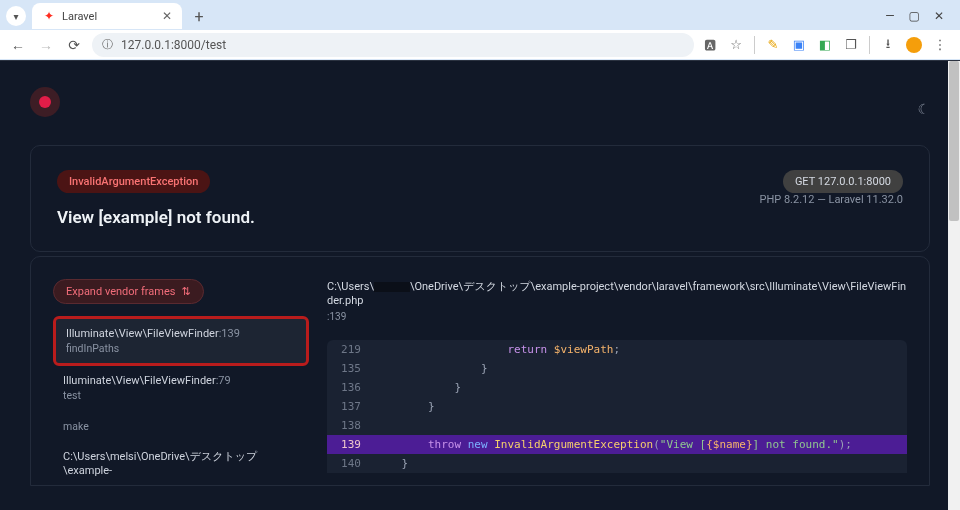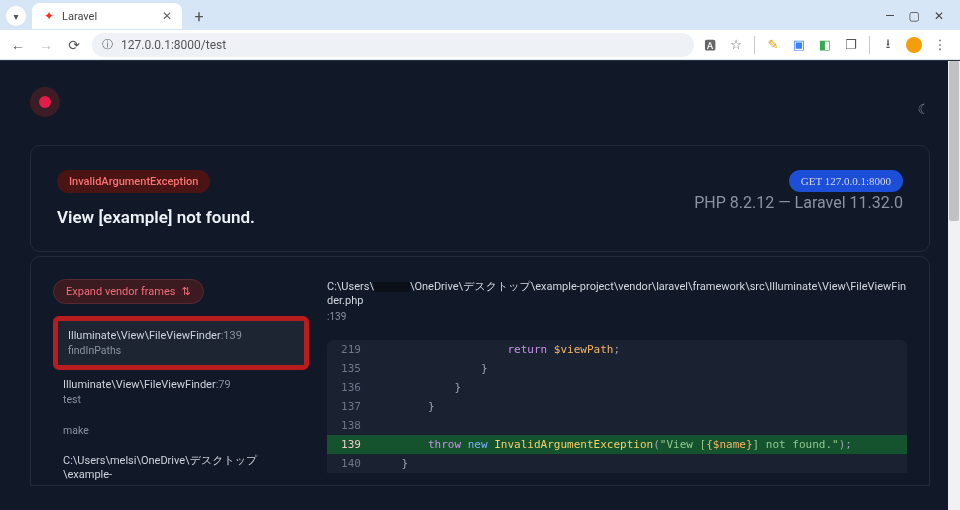--- a/index.html
+++ b/index.html
@@ -87,25 +87,25 @@
     padding:24px 26px;
   }
   .panel-top { display:flex; align-items:flex-start; }
   .exc-pill {
     display:inline-block;
     background:#4b1414; color:#f97373;
     border-radius:14px; padding:5px 12px; font-size:11px; font-weight:500;
   }
   .req-pill {
     margin-left:auto;
-    background:#1d4ed8; color:#d4d9e2;
-    border-radius:14px; padding:5px 12px; font-size:11px;font-family:Liberation Serif, serif;
+    background:#404040; color:#d4d9e2;
+    border-radius:14px; padding:5px 12px; font-size:11px;
   }
   .err-msg { margin-top:14px; color:#eef2f6; font-size:17px; font-weight:600; }
-  .env-line { margin-top:4px; text-align:right; color:#8a93a3; font-size:16px; }
+  .env-line { margin-top:4px; text-align:right; color:#8a93a3; font-size:11px; }
   
   .trace {
     margin-top:4px;
     border:1px solid #232b3b;
     border-radius:10px 10px 0 0;
     padding:22px 22px 0 22px;
     display:flex; gap:18px;
     height:230px; 
   }
   .trace-left { width:256px; flex-shrink:0; }
@@ -116,21 +116,21 @@
     border:1px solid #5a2a30;
   }
   .frames { margin-top:12px; display:flex; flex-direction:column; }
   .frame {
     padding:8px 10px; border-radius:6px; font-size:11px;
   }
   .frame .loc { color:#cfd4de; }
   .frame .ln { color:#8a93a3; }
   .frame .fn { color:#8a93a3; font-size:10.5px; margin-top:2px; }
   .frame.active {
-    background:#1d2533; border:5px solid #b91c1c;
+    background:#1d2533; border:3px solid #b91c1c;
   }
   .trace-right { flex:1; overflow:hidden; }
   .filepath { font-size:11px; color:#d4d9e2; word-break:break-all; }
   .filepath .mask { display:inline-block; width:36px; height:10px; background:#0b0f18; vertical-align:middle; }
   .linemark { color:#8a93a3; font-size:10px; margin-top:4px; }
   .code-block {
     margin-top:18px;
     background:#1a2232; border-radius:6px 6px 0 0;
     font-family: "SFMono-Regular", Consolas, monospace;
     font-size:11px;
@@ -138,21 +138,21 @@
   .code-row { display:flex; height:19px; align-items:center; }
   .gutter { width:48px; text-align:center; color:#6e7788; flex-shrink:0; }
   .code { white-space:pre; color:#9aa3b4; }
   .k-return { color:#c792ea; }
   .k-var { color:#f6b46b; }
   .k-throw { color:#c792ea; }
   .k-new { color:#7bb0ff; }
   .k-class { color:#f6d06b; }
   .k-str { color:#90c790; }
   .k-interp { color:#f6b46b; }
-  .row-hi { background:#14532d; }
+  .row-hi { background:#4c1d95; }
   .row-hi .gutter { color:#eec7cc; }
 </style>
 </head>
 <body>
 
 <div class="chrome">
   <div class="tab-strip">
     <div class="tab-chevron">▾</div>
     <div class="tab">
       <span class="favicon">✦</span>

